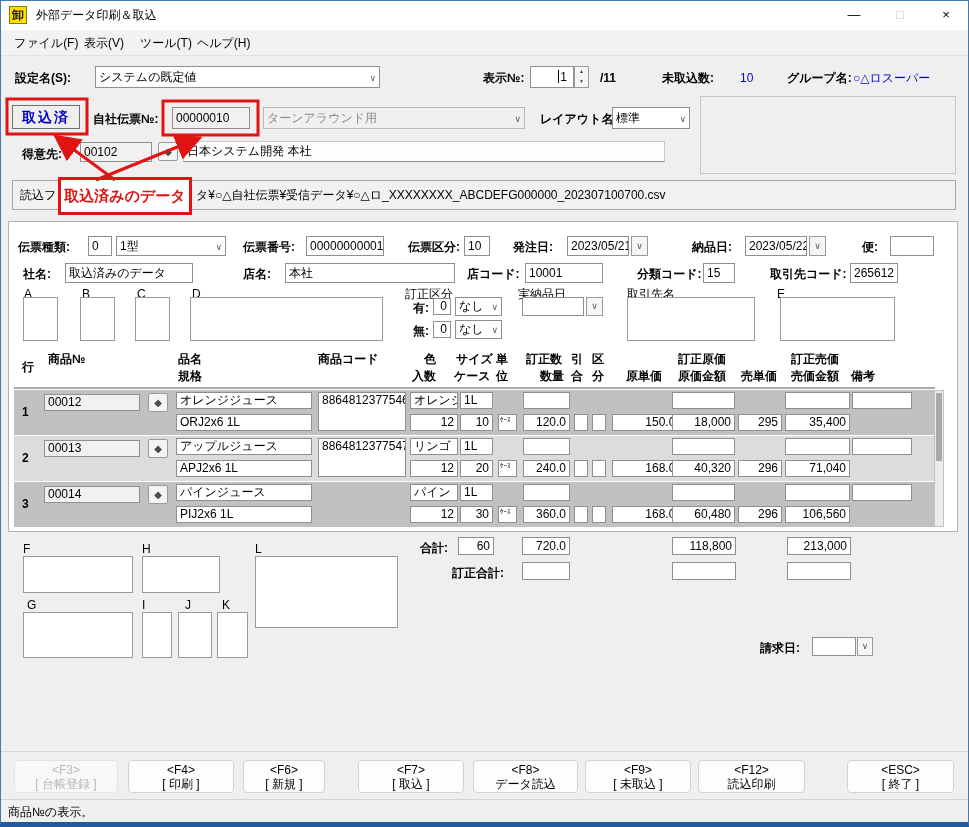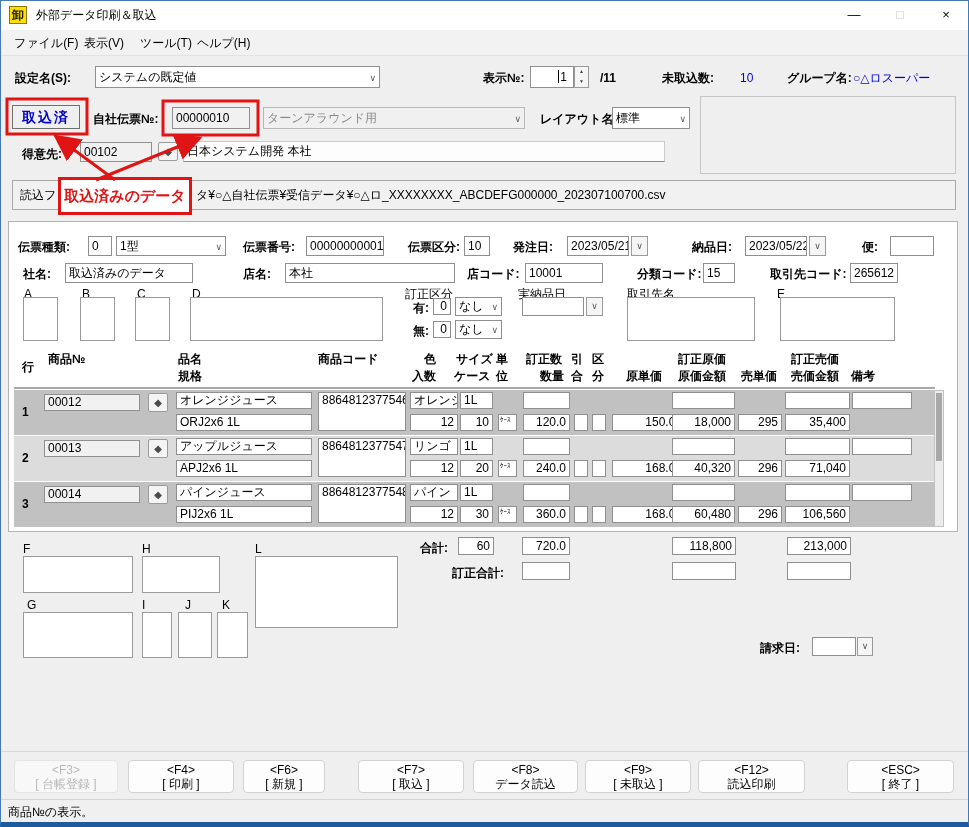--- a/index.html
+++ b/index.html
@@ -293,21 +293,20 @@
   <div class="fld num c-sellamt">71,040</div>
   <div class="fld c-note"></div>
 </div>
 
 <div class="trow" style="top:482px;background:#c1c1c1">
   <div class="rnum">3</div>
   <div class="fld ro c-item">00014</div>
   <div class="dbtn" style="left:134px;top:3px"><span>◆</span></div>
   <div class="fld c-name">パインジュース</div>
   <div class="fld c-spec">PIJ2x6 1L</div>
-  <div class="fld c-code">8864812377548</div>
   <div class="fld c-color">パイン</div>
   <div class="fld num c-percase">12</div>
   <div class="fld c-size">1L</div>
   <div class="fld num c-cases">30</div>
   <div class="fld unitfld c-unit">ｹｰｽ</div>
   <div class="fld c-corrqty"></div>
   <div class="fld num c-qty">360.0</div>
   <div class="fld c-hiki"></div>
   <div class="fld c-ku"></div>
   <div class="fld num c-costprice">168.00</div>

